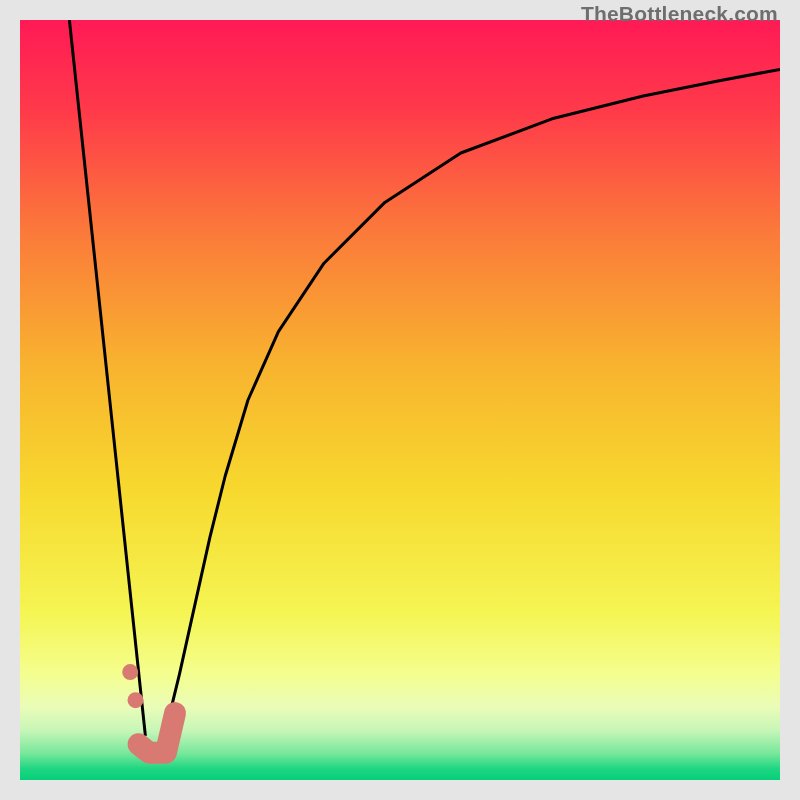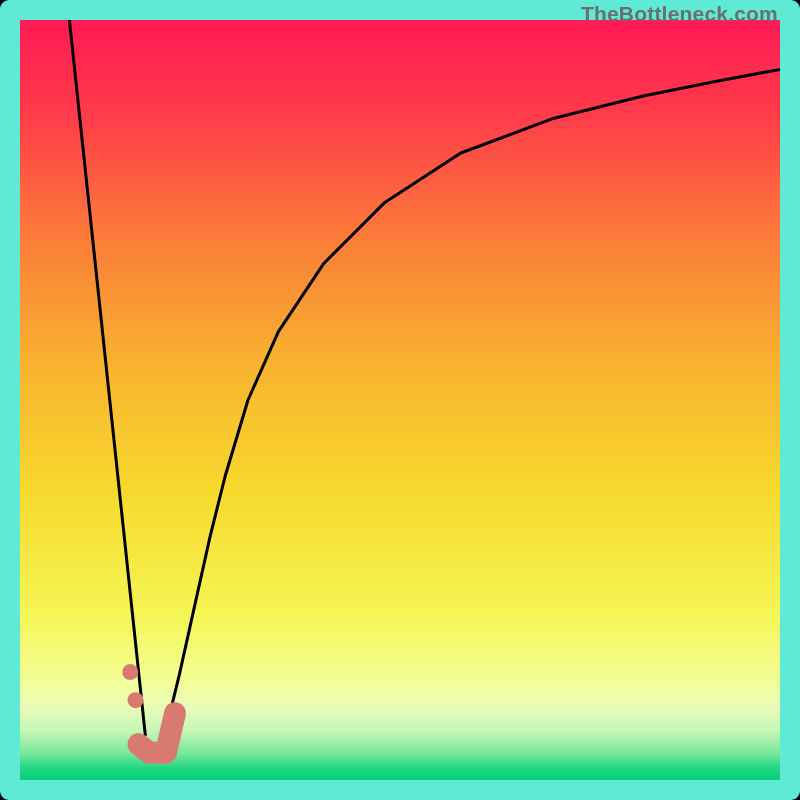--- a/index.html
+++ b/index.html
@@ -7,22 +7,21 @@
     padding: 0;
     width: 800px;
     height: 800px;
     overflow: hidden;
     background: #000;
     font-family: Arial, Helvetica, sans-serif;
   }
   .frame {
     position: absolute;
     inset: 0;
-    background: #5eead4;
-    border-radius: 9px;
+    background: #e5e5e5;
   }
   .plot-area {
     position: absolute;
     left: 20px;
     top: 20px;
     width: 760px;
     height: 760px;
     overflow: hidden;
   }
   .gradient {

